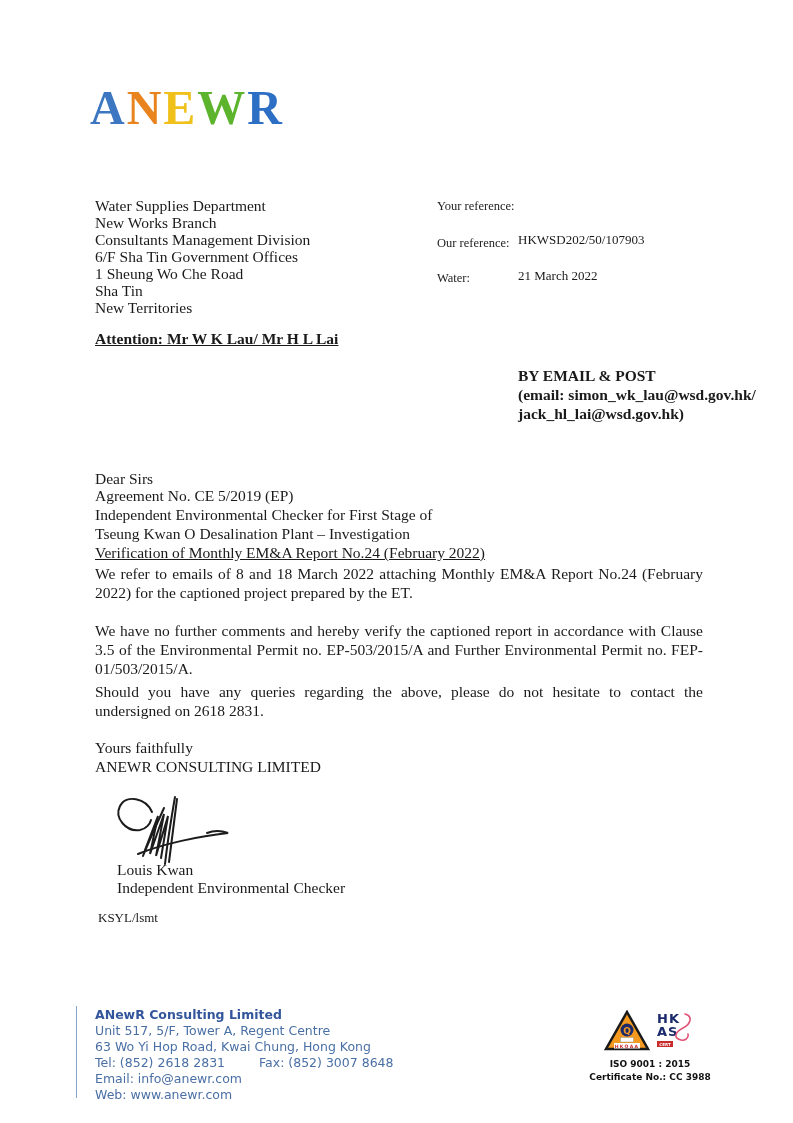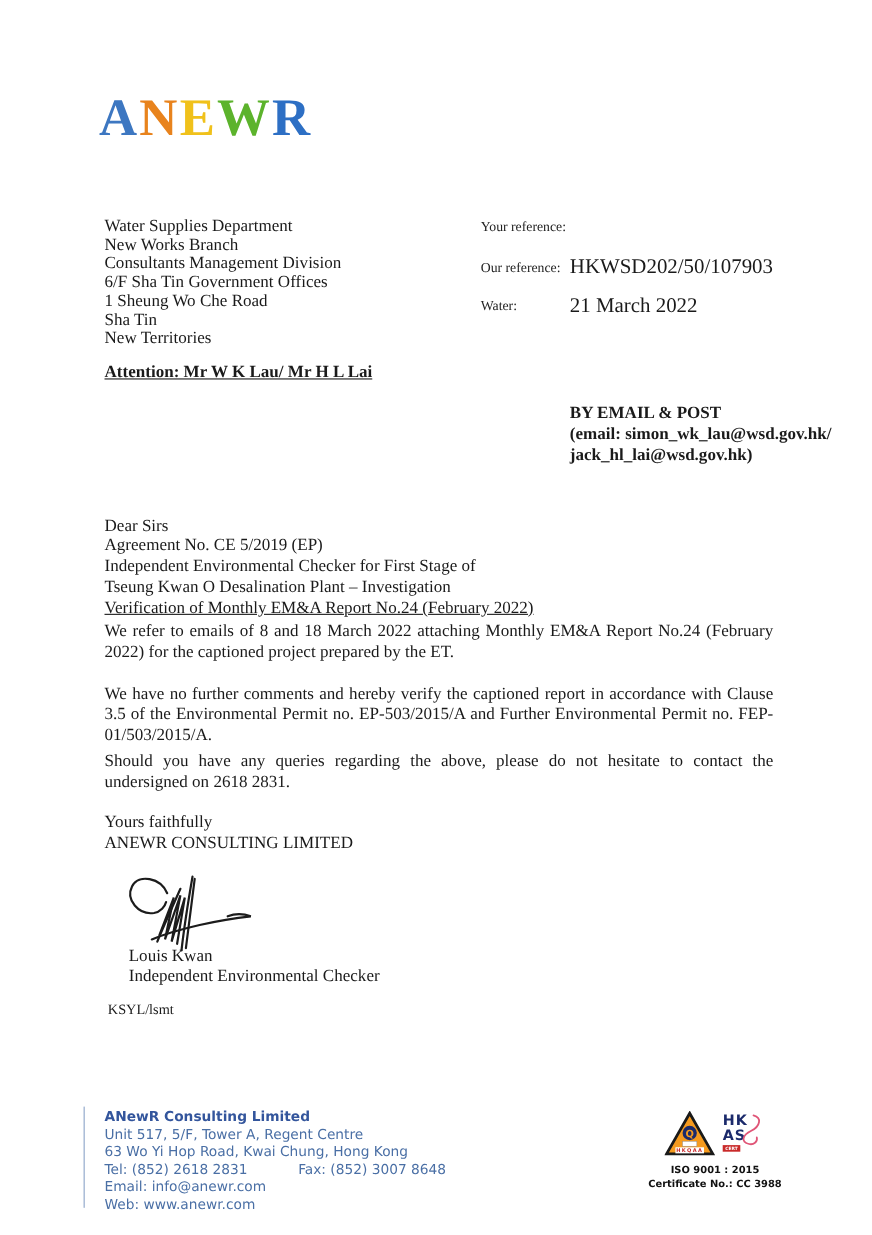--- a/index.html
+++ b/index.html
@@ -19,21 +19,21 @@
     font-weight:bold;
     font-size:48px;
     letter-spacing:2px;
     line-height:1;
   }
   
   .recipient{left:95px;top:197px;font-size:15.5px;line-height:17px;}
   .attention{left:95px;top:330px;font-size:15.5px;text-decoration:underline;font-weight:bold;}
   
   .ref-label{font-size:12.5px;color:#222;}
-  .ref-value{font-size:19px;}
+  .ref-value{font-size:13px;}
   .lbl-your{left:437px;top:199px;}
   .lbl-our{left:437px;top:236px;}
   .lbl-date{left:437px;top:271px;}
   .val-your{left:518px;top:196px;}
   .val-our{left:518px;top:232px;}
   .val-date{left:518px;top:268px;}
   
   .delivery{left:518px;top:366px;font-size:15.5px;font-weight:bold;line-height:19px;}
   
   .salutation{left:95px;top:450px;font-size:15.5px;margin-top:20px;}
@@ -50,21 +50,21 @@
   .initials{left:98px;top:910px;font-size:13px;}
   
   .footer-rule{left:76px;top:1006px;width:1px;height:92px;background:#8aa3c8;}
   .footer-text{
     left:95px;top:1007px;
     font-family:"DejaVu Sans", sans-serif;
     font-size:12.5px;line-height:16px;
     color:#4a6fa5;
   }
   .footer-company{font-weight:bold;color:#33559c;}
-  .footer-fax{margin-left:46px;}
+  .footer-fax{margin-left:34px;}
   .cert-block{left:585px;top:1010px;width:130px;text-align:center;}
   .cert-logos{display:flex;justify-content:center;align-items:flex-start;gap:5px;height:46px;}
   .cert-text{
     font-family:"DejaVu Sans", sans-serif;
     font-weight:bold;font-size:9px;line-height:13px;color:#111;margin-top:2px;
   }
 </style>
 </head>
 <body>
 

